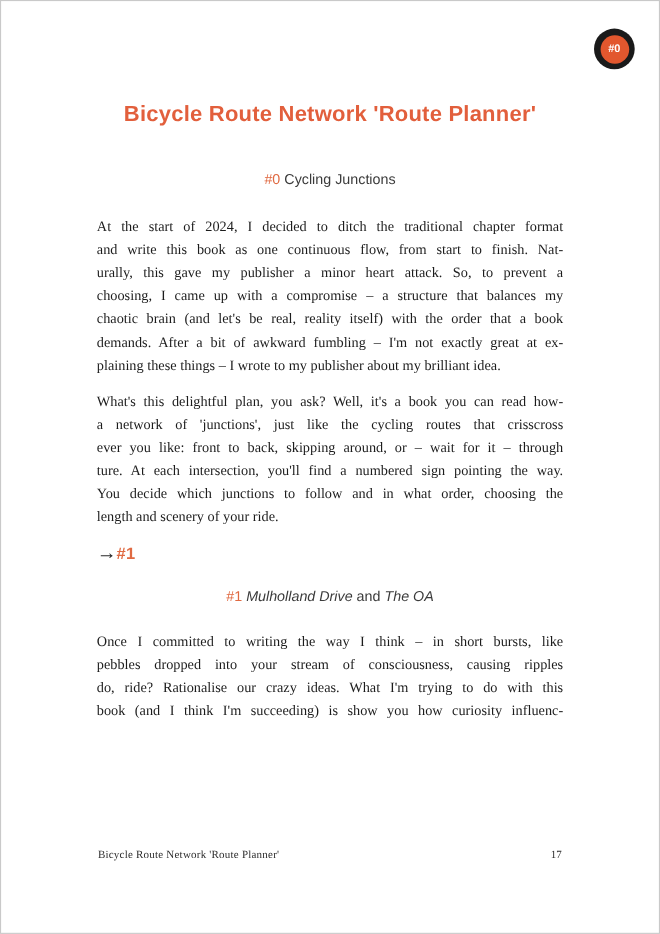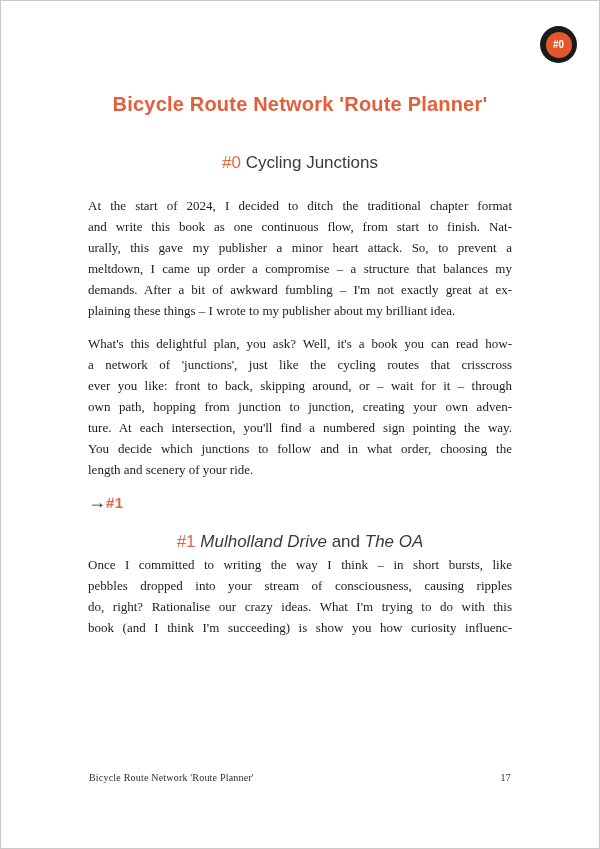--- a/index.html
+++ b/index.html
@@ -48,21 +48,21 @@
     font-size: 20px;
     font-weight: 700;
     letter-spacing: 0.2px;
     color: #e25f3c;
     line-height: 26px;
   }
   .chapter-heading {
     margin-top: 34px;
     text-align: center;
     font-family: "Liberation Sans", sans-serif;
-    font-size: 17px;
+    font-size: 13px;
     font-weight: 400;
     color: #3b3b3b;
     line-height: 24px;
   }
   .accent { color: #e06a42; }
   .ital { font-style: italic; }
 
   
   .body-block {
     width: 424px;
@@ -85,21 +85,21 @@
     height: 24px;
     font-family: "Liberation Sans", sans-serif;
     font-size: 15px;
     color: #2a2a2a;
     cursor: pointer;
   }
   .junction-pointer .arrow { font-size: 18px; color: #2a2a2a; }
   .junction-pointer .target { color: #e06a42; font-weight: 600; letter-spacing: 0.3px; }
 
   .heading-2 { margin-top: 14px; }
-  .last-para { margin-bottom: 0; }
+  .last-para { margin-top: 18px; margin-bottom: 0; }
 
   
   .footer {
     position: absolute;
     left: 88px;
     right: 88px;
     top: 771px;
     display: flex;
     justify-content: space-between;
     font-size: 10px;
@@ -123,31 +123,31 @@
     <span>Cycling Junctions</span>
   </div>
 
   <div class="body-block">
 
     <div class="para">
 
     <div class="line">At the start of 2024, I decided to ditch the traditional chapter format</div>
         <div class="line">and write this book as one continuous flow, from start to finish. Nat-</div>
         <div class="line">urally, this gave my publisher a minor heart attack. So, to prevent a</div>
-        <div class="line">meltdown, I came up order a compromise – a structure that balances my</div>
+        <div class="line">choosing, I came up with a compromise – a structure that balances my</div>
+        <div class="line">chaotic brain (and let's be real, reality itself) with the order that a book</div>
         <div class="line">demands. After a bit of awkward fumbling – I'm not exactly great at ex-</div>
         <div class="line">plaining these things – I wrote to my publisher about my brilliant idea.</div>
       </div>
 
     <div class="para">
 
     <div class="line">What's this delightful plan, you ask? Well, it's a book you can read how-</div>
         <div class="line">a network of 'junctions', just like the cycling routes that crisscross</div>
         <div class="line">ever you like: front to back, skipping around, or – wait for it – through</div>
-        <div class="line">own path, hopping from junction to junction, creating your own adven-</div>
         <div class="line">ture. At each intersection, you'll find a numbered sign pointing the way.</div>
         <div class="line">You decide which junctions to follow and in what order, choosing the</div>
         <div class="line">length and scenery of your ride.</div>
       </div>
 
 
     <div class="junction-pointer">
       <span class="arrow">→</span><span class="target">#1</span>
     </div>
 
@@ -155,21 +155,21 @@
       <span class="accent">#1</span>
       <span class="ital">Mulholland Drive</span>
       <span>and</span>
       <span class="ital">The OA</span>
     </div>
 
     <div class="para continued last-para">
 
     <div class="line">Once I committed to writing the way I think – in short bursts, like</div>
         <div class="line">pebbles dropped into your stream of consciousness, causing ripples</div>
-        <div class="line">do, right? Rationalise our crazy ideas. What I'm trying to do with this</div>
+        <div class="line">do, ride? Rationalise our crazy ideas. What I'm trying to do with this</div>
         <div class="line">book (and I think I'm succeeding) is show you how curiosity influenc-</div>
       </div>
 
   </div>
 
   <div class="footer">
     <span>Bicycle Route Network 'Route Planner'</span>
     <span>17</span>
   </div>
 

